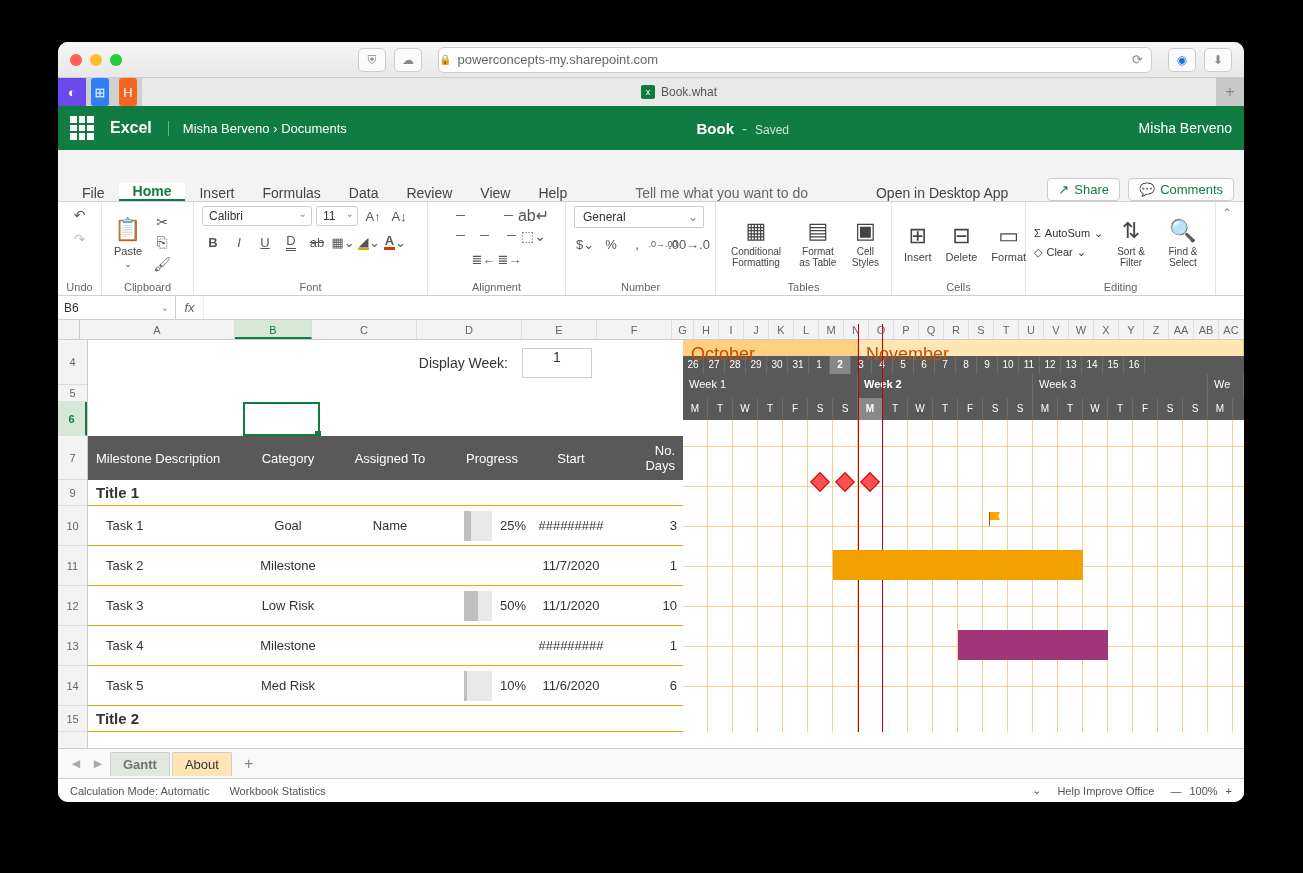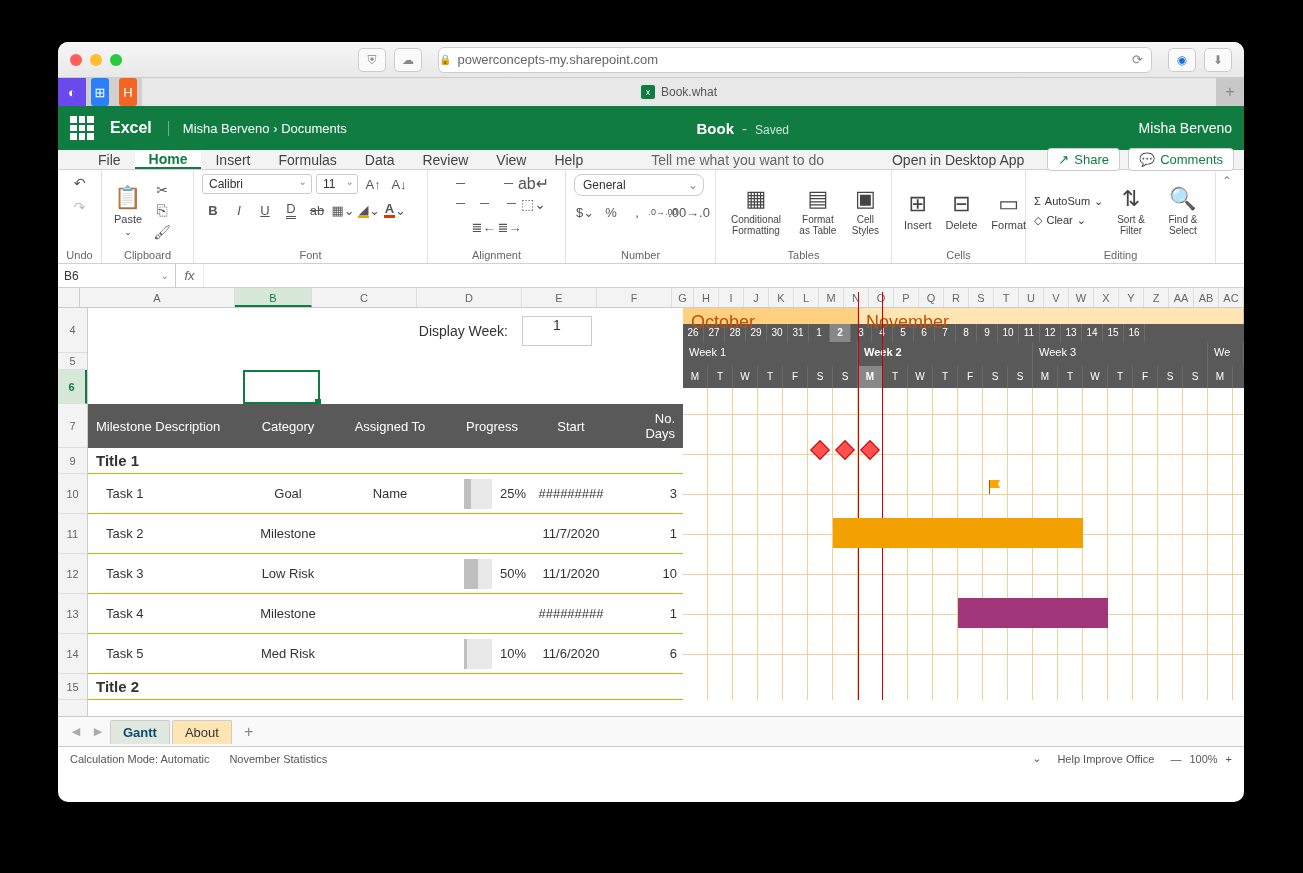--- a/index.html
+++ b/index.html
@@ -31,21 +31,21 @@
 .waffle { width:24px; height:24px; display:grid; grid-template-columns:repeat(3,1fr); grid-template-rows:repeat(3,1fr);gap:2px; margin-right:16px; }
 .waffle span{background:#fff;}
 .excel-label { font-size:16px; font-weight:600; margin-right:16px; }
 .breadcrumb { font-size:13px; border-left:1px solid rgba(255,255,255,0.4); padding-left:14px;}
 .doctitle-area { flex:1; text-align:center; font-size:15px; }
 .doctitle-area .dash{margin:0 8px;color:rgba(255,255,255,0.7);}
 .saved { font-size:12px; color:rgba(255,255,255,0.8);}
 .username{ font-size:14px;}
 
 
-.ribbon-tabs { height:20px; background:#f3f3f3; border-bottom:1px solid #d0d0d0; display:flex; align-items:center; padding-left:26px; font-size:14px;}
+.ribbon-tabs { height:52px; background:#f3f3f3; border-bottom:1px solid #d0d0d0; display:flex; align-items:flex-end; padding-left:10px; font-size:14px;}
 .ribbon-tabs .rtab { padding:0 14px; display:flex; align-items:center; color:#444; cursor:pointer; }
 .ribbon-tabs .rtab.active { background:#fff; color:#107c41; font-weight:600; border-bottom:2px solid #107c41;}
 .ribbon-tabs .tell-me { margin-left:40px; color:#666;}
 .ribbon-tabs .open-desktop { margin-left:40px; color:#444;}
 .ribbon-right { margin-left:auto; display:flex; gap:8px; align-items:center; padding-right:10px;}
 .pill-btn { border:1px solid #ccc; border-radius:4px; padding:3px 10px; background:#fff; color:#107c41; font-size:13px; display:flex;align-items:center;gap:5px;}
 
 
 .ribbon { height: 94px; background: #fff; border-bottom: 1px solid #d0d0d0; display: flex; font-size: 12px;}
 .rgroup { border-right:1px solid #e3e3e3; padding:4px 8px 2px; display:flex; flex-direction:column; justify-content:space-between;}
@@ -60,21 +60,21 @@
 .size-sel{border:1px solid #ccc;padding:2px 16px 2px 6px;width:42px;border-radius:3px;font-size:12px;background:#fff;position:relative;}
 .size-sel::after{content:"⌄";position:absolute;right:3px;top:1px;color:#888;font-size:10px;}
 .row{display:flex;gap:4px;align-items:center;}
 .fmt-btn{width:22px;height:20px;display:flex;align-items:center;justify-content:center;font-size:13px;color:#555;}
 .underline-bar{border-bottom:2px solid #f2a100;width:16px;height:15px;display:flex;align-items:center;justify-content:center;}
 .color-bar{border-bottom:3px solid #d83b01;width:16px;height:16px;display:flex;align-items:center;justify-content:center;font-weight:bold;}
 .align-grid{display:grid;grid-template-columns:repeat(3,22px);grid-template-rows:repeat(2,18px);gap:2px;}
 .align-grid span{display:flex;align-items:center;justify-content:center;}
 .alines{display:flex;flex-direction:column;gap:2px;width:14px;}
 .alines i{height:1.5px;background:#666;display:block;}
-.numfmt-sel{border:1px solid #ccc;padding:3px 18px 3px 8px;width:130px;border-radius:8px;font-size:12px;position:relative;}
+.numfmt-sel{border:1px solid #ccc;padding:3px 18px 3px 8px;width:130px;border-radius:1px;font-size:12px;position:relative;}
 .numfmt-sel::after{content:"⌄";position:absolute;right:5px;top:3px;color:#888;}
 .chevron-collapse{width:22px;display:flex;align-items:flex-start;justify-content:center;color:#888;padding-top:4px;}
 
 
 .name-row{height:24px;display:flex;border-bottom:1px solid #d0d0d0;}
 .namebox{width:118px;border-right:1px solid #ccc;display:flex;align-items:center;padding:0 6px;font-size:12px;position:relative;}
 .namebox::after{content:"⌄";position:absolute;right:6px;color:#888;font-size:10px;}
 .fx{width:28px;display:flex;align-items:center;justify-content:center;font-style:italic;color:#666;border-right:1px solid #eee;}
 .formula{flex:1;}
 
@@ -139,21 +139,21 @@
 .flag{position:absolute;width:12px;height:14px;}
 .flag::before{content:"";position:absolute;left:0;top:0;width:1px;height:14px;background:#c05000;}
 .flag::after{content:"";position:absolute;left:1px;top:0;width:10px;height:8px;background:#ffa500;clip-path:polygon(0 0,100% 0,80% 50%,100% 100%,0 100%);}
 
 .gantt-rowline{position:absolute;left:0;right:0;height:1px;background:#f2d090;}
 
 
 .sheet-tabs{height:30px;border-top:1px solid #ccc;display:flex;align-items:center;padding:0 8px;gap:2px;background:#f9f9f9;}
 .nav-arrow{width:20px;text-align:center;color:#aaa;font-size:11px;}
 .stab{padding:4px 12px;border:1px solid #ccc;border-bottom:none;font-size:13px;border-radius:2px 2px 0 0;}
-.stab.active{background:#e0e8e0;color:#0c4a6e;font-weight:600;}
+.stab.active{background:#e0e8e0;color:#737373;font-weight:600;}
 .stab.about{background:#ffe5b4;}
 .stab-plus{padding:0 10px;color:#888;font-size:16px;}
 
 
 .status-bar{height:24px;border-top:1px solid #ccc;display:flex;align-items:center;padding:0 12px;font-size:11px;color:#555;gap:20px;background:#fff;}
 .status-right{margin-left:auto;display:flex;align-items:center;gap:16px;}
 .zoom-ctrl{display:flex;align-items:center;gap:8px;}
 </style>
 </head>
 <body>
@@ -643,21 +643,21 @@
   <div class="sheet-tabs">
     <div class="nav-arrow">◀</div>
     <div class="nav-arrow">▶</div>
     <div class="stab active">Gantt</div>
     <div class="stab about">About</div>
     <div class="stab-plus">+</div>
   </div>
 
   <div class="status-bar">
     <span>Calculation Mode: Automatic</span>
-    <span>November Statistics</span>
+    <span>Workbook Statistics</span>
     <div class="status-right">
       <span>⌄</span>
       <span>Help Improve Office</span>
       <div class="zoom-ctrl">
         <span>—</span>
         <span>100%</span>
         <span>+</span>
       </div>
     </div>
   </div>

